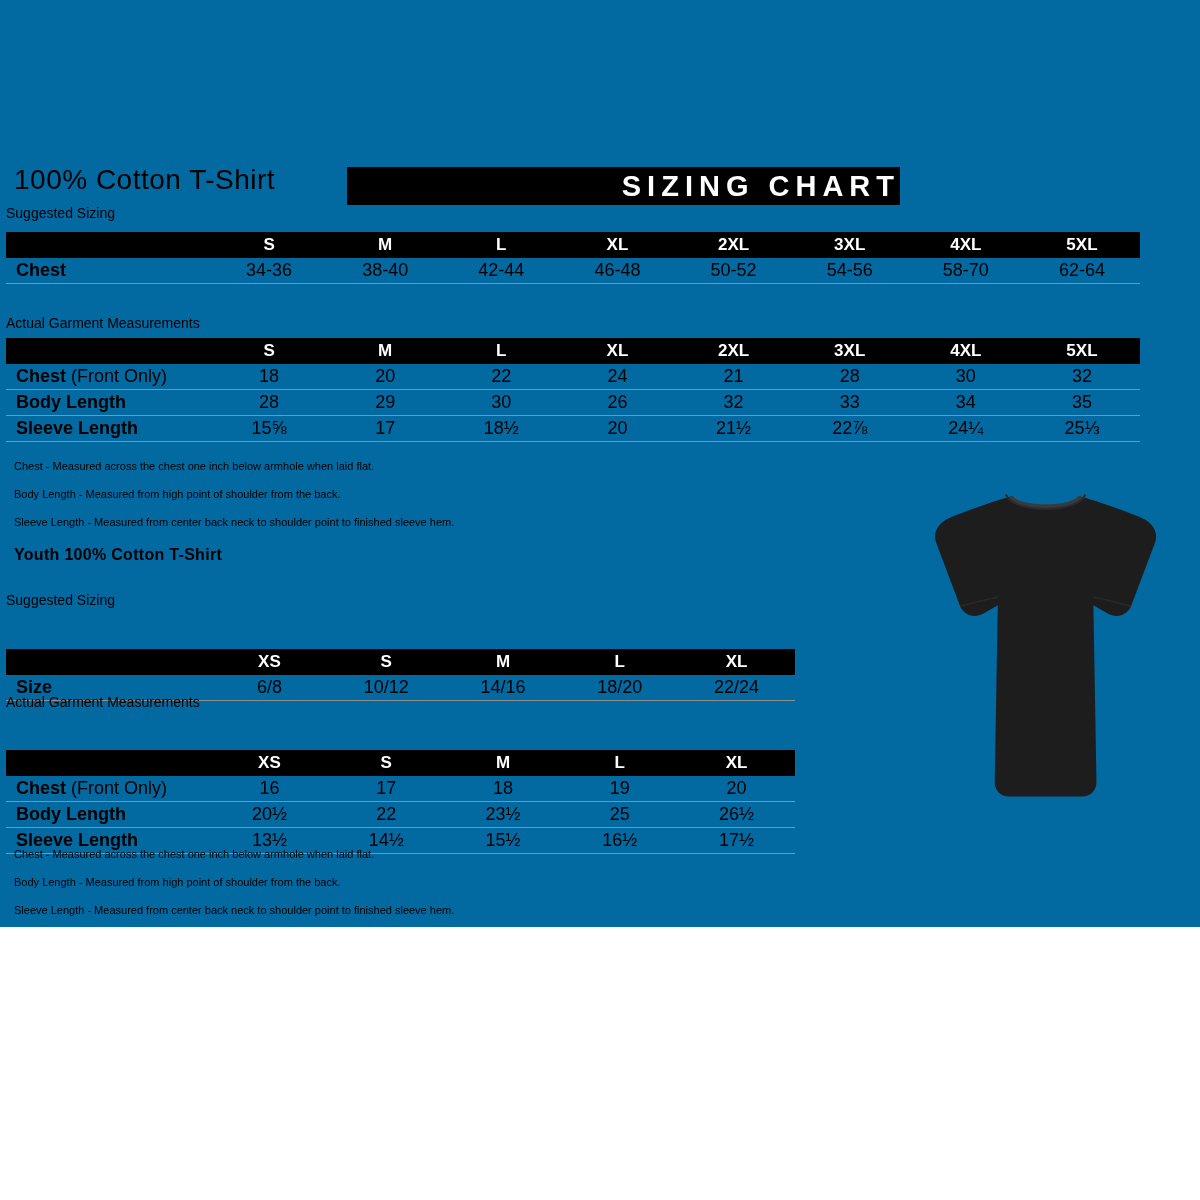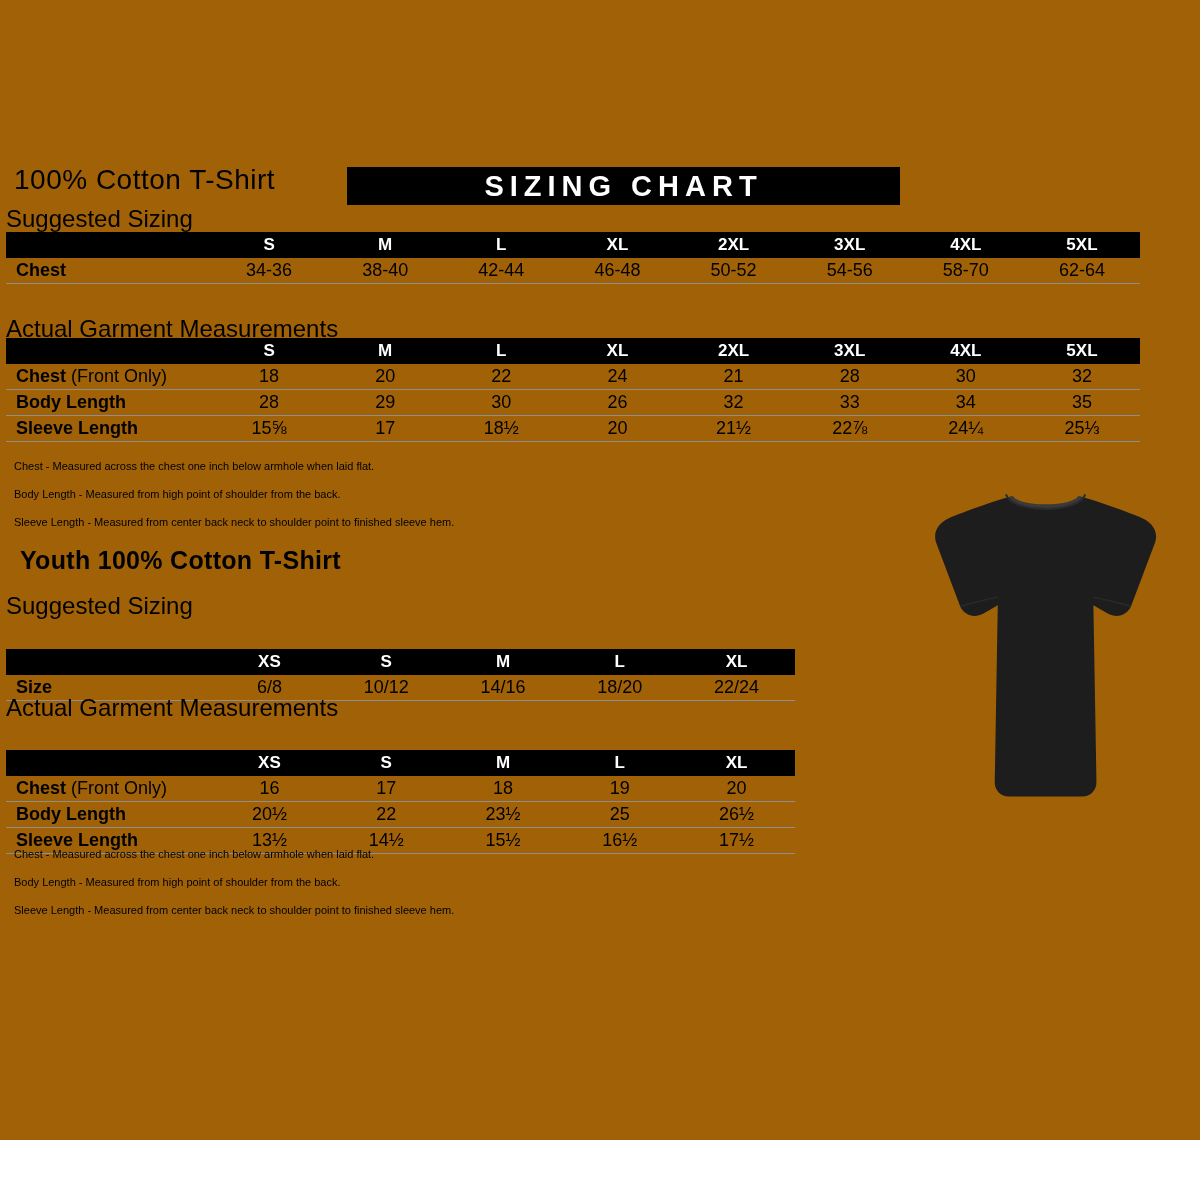--- a/index.html
+++ b/index.html
@@ -1,40 +1,40 @@
 <!DOCTYPE html>
 <html><head>
 <meta charset="utf-8">
 <style>
   html,body { margin:0; padding:0; background:#ffffff; }
   .canvas {
-    position:relative; width:1200px; height:1140px; background:#a16207;
+    position:relative; width:1200px; height:927px; background:#0369a1;
     font-family:"Liberation Sans", sans-serif; color:#000; overflow:hidden;
   }
   .adult-title {
     position:absolute; top:164px; left:14px;
     font-size:28px; font-weight:400; letter-spacing:0.5px;
   }
   .banner {
     position:absolute; top:167px; left:347px; width:553px; height:38px;
-    background:#000; display:flex; align-items:center; justify-content:center;
+    background:#000; display:flex; align-items:center; justify-content:flex-end;
   }
   .banner span {
     color:#fff; font-weight:700; font-size:29px; letter-spacing:6px;
   }
   .section-label {
-    position:absolute; left:6px; font-size:24px; font-weight:400;
+    position:absolute; left:6px; font-size:14px; font-weight:400;
   }
   .lbl-sug-adult   { top:205px; }
   .lbl-act-adult   { top:315px; }
   .lbl-sug-youth   { top:592px; }
   .lbl-act-youth   { top:694px; }
   .youth-title {
-    position:absolute; top:546px; left:20px;
-    font-size:25px; font-weight:700; letter-spacing:0.3px;
+    position:absolute; top:546px; left:14px;
+    font-size:16px; font-weight:700; letter-spacing:0.3px;
   }
   table.size-table {
     position:absolute; left:6px; border-collapse:collapse; table-layout:fixed;
   }
   table.size-table.adult { width:1134px; }
   table.size-table.youth { width:789px;margin-top:36px; }
   .t-adult-sug  { top:232px; }
   .t-adult-meas { top:338px; }
   .t-youth-sug  { top:613px; }
   .t-youth-meas { top:714px; }

